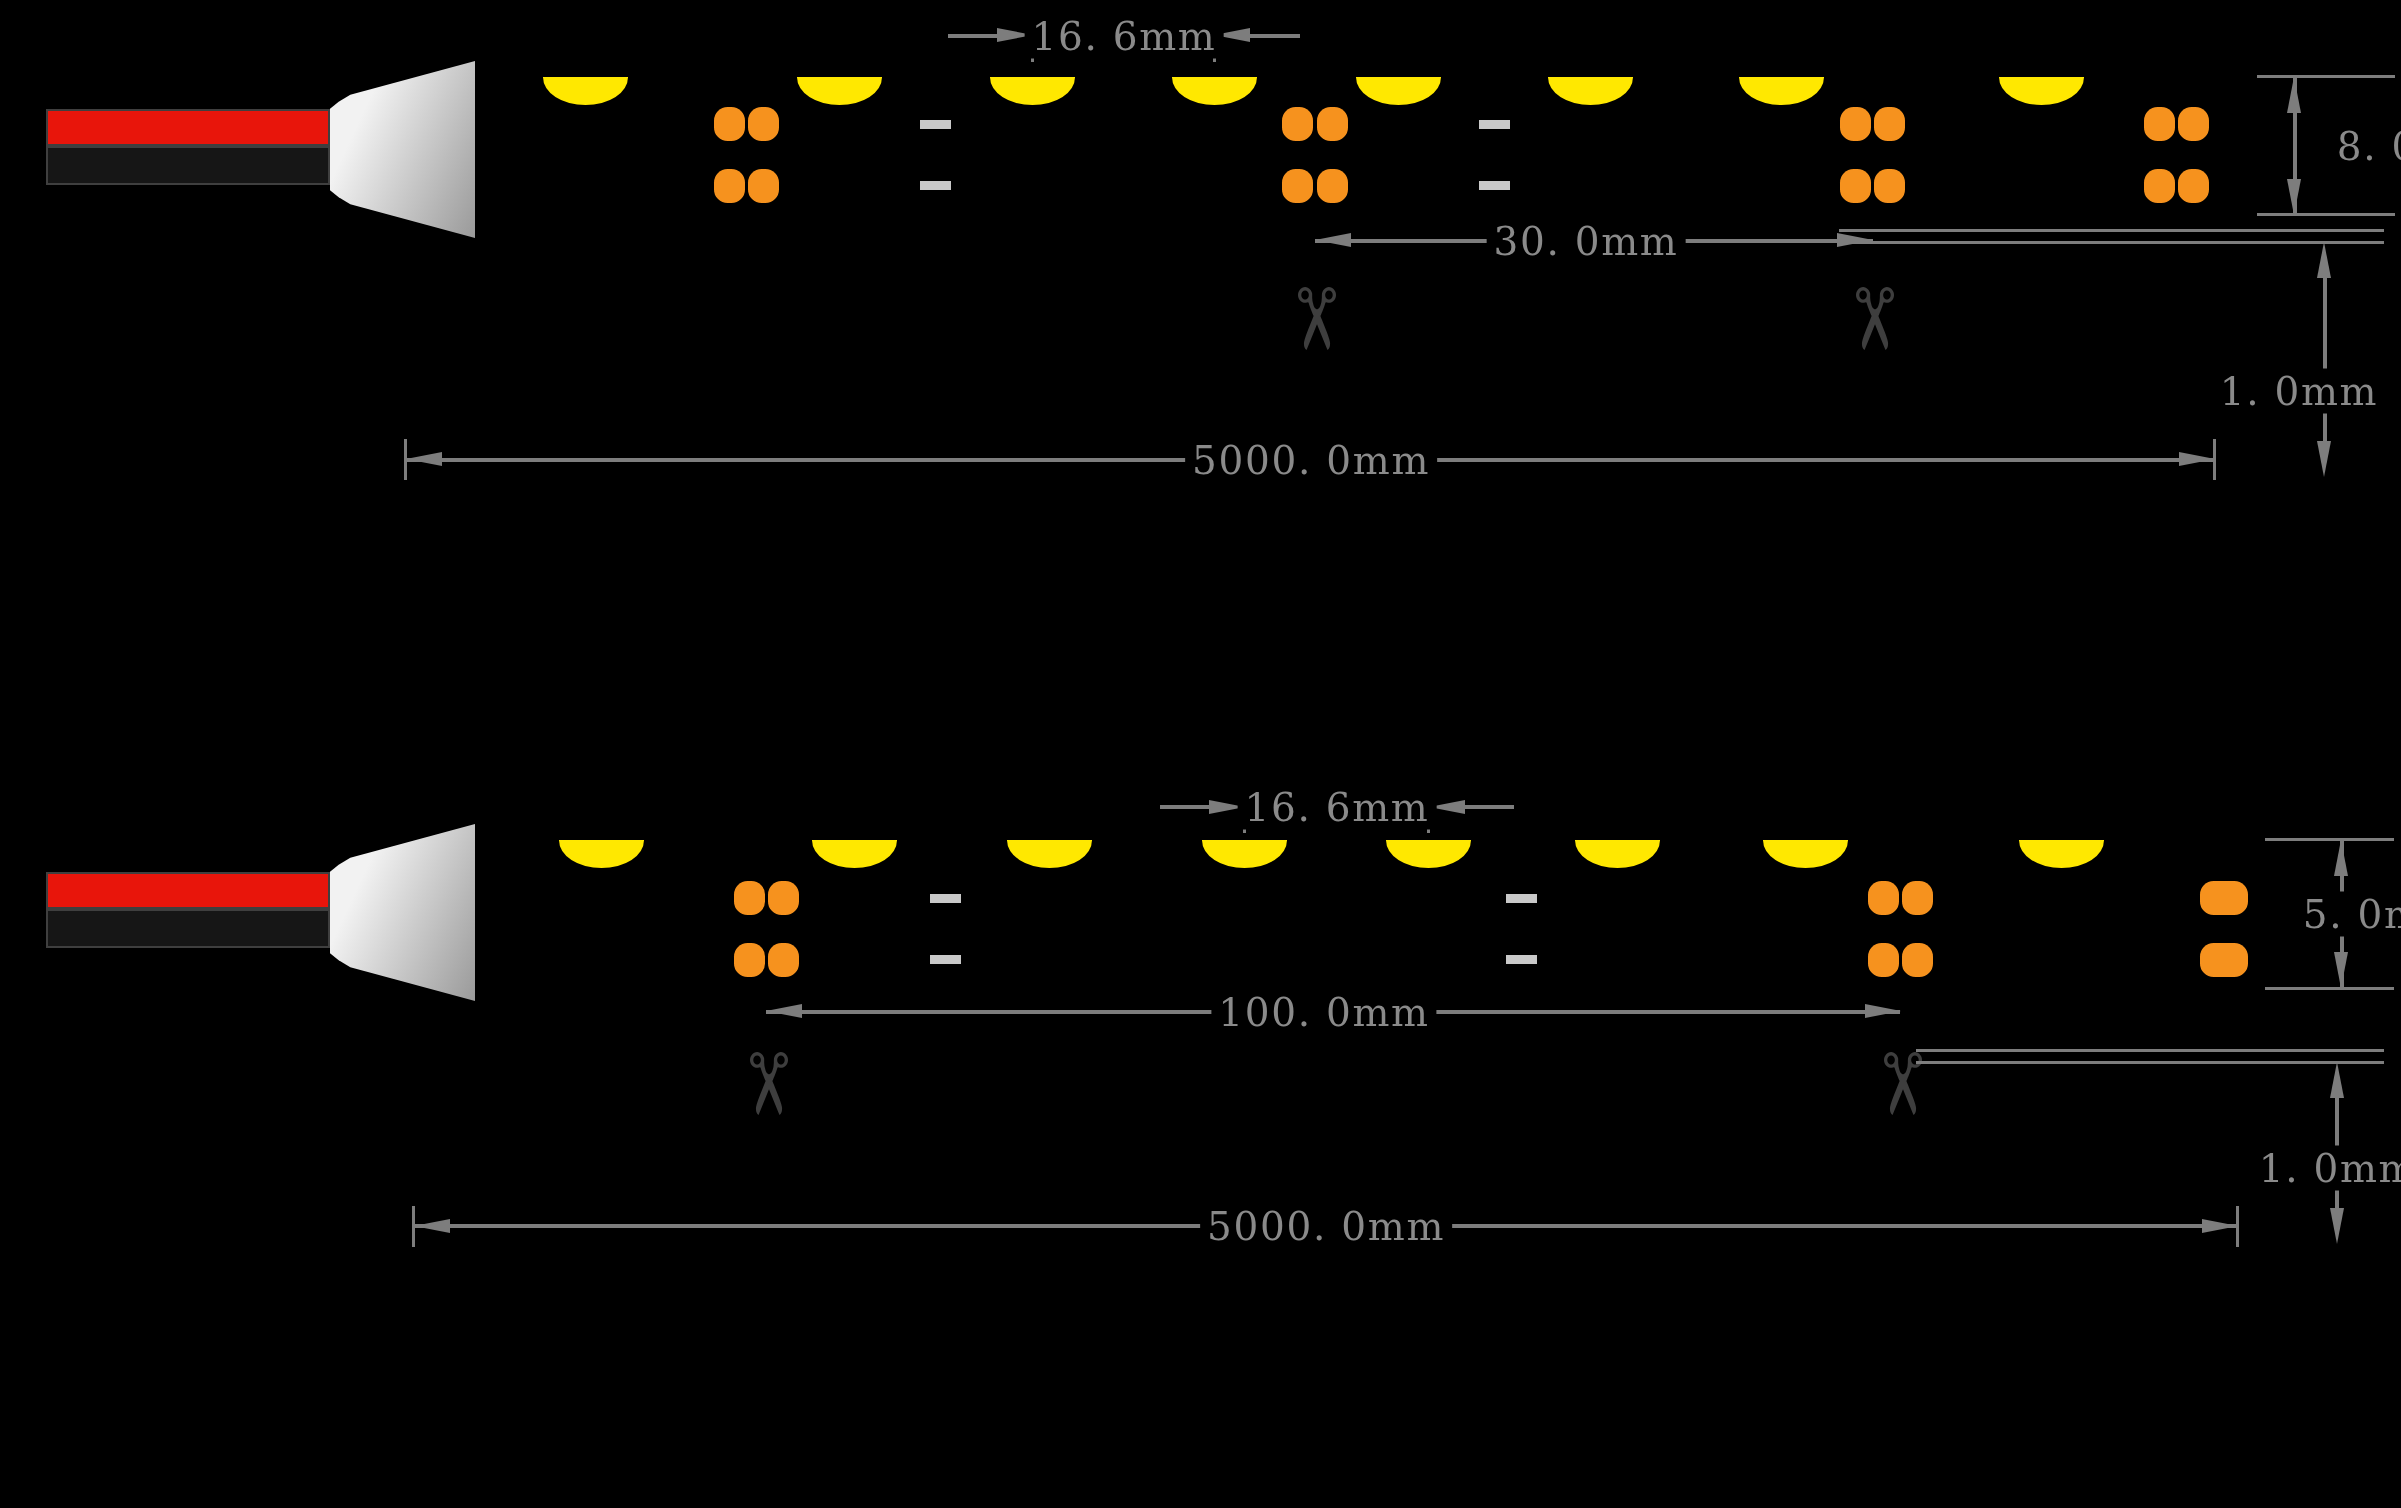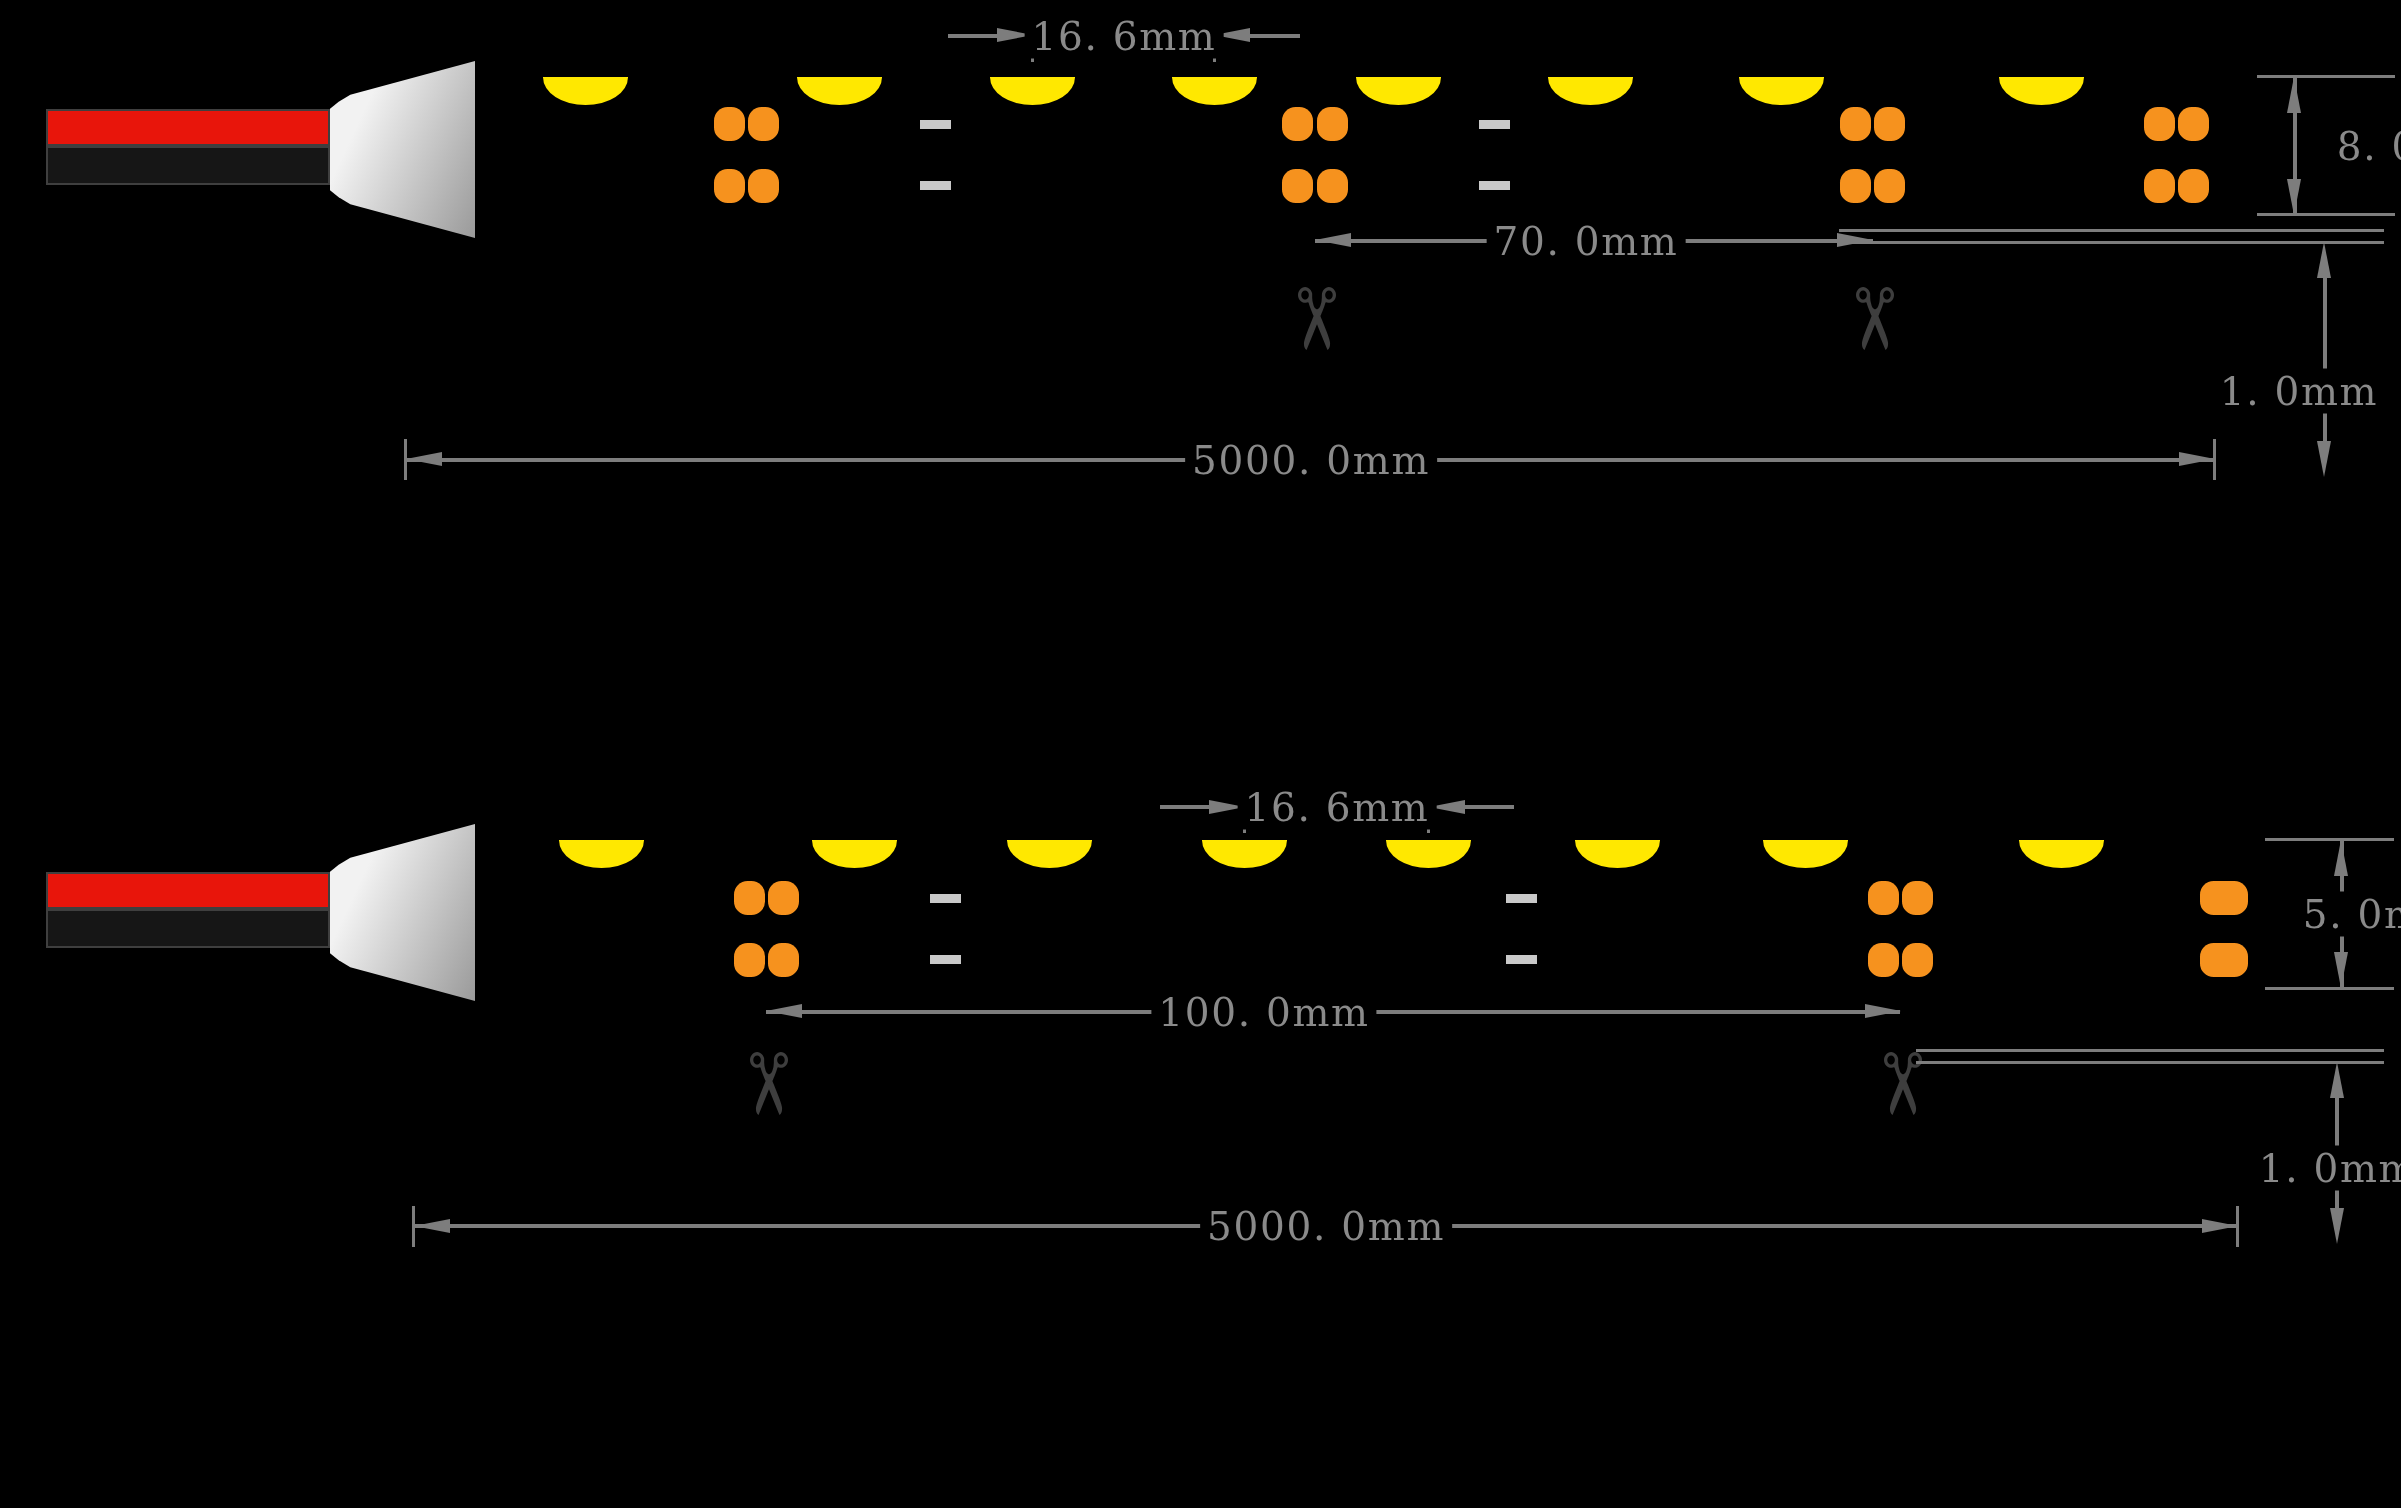--- a/index.html
+++ b/index.html
@@ -62,21 +62,21 @@
     <div style="position: absolute; left: 1031px; top: 13.6px; width: 3.4px; height: 48px; background: rgb(125, 125, 125);"></div>
     <div style="position: absolute; left: 1213px; top: 13.6px; width: 3.4px; height: 48px; background: rgb(125, 125, 125);"></div>
     <div style="position: absolute; left: 948px; top: 34px; width: 53px; height: 4.3px; background: rgb(125, 125, 125);"></div>
     <div style="position: absolute; width: 0px; height: 0px; left: 997px; top: 28px; border-top: 7.7px solid transparent; border-bottom: 7.7px solid transparent; border-left: 36px solid rgb(125, 125, 125);"></div>
     <div style="position: absolute; left: 1247px; top: 34px; width: 53px; height: 4.3px; background: rgb(125, 125, 125);"></div>
     <div style="position: absolute; width: 0px; height: 0px; left: 1214px; top: 28px; border-top: 7.7px solid transparent; border-bottom: 7.7px solid transparent; border-right: 36px solid rgb(125, 125, 125);"></div>
     <span class="lbl" style="position: absolute; left: 1124px; top: 36px; transform: translate(-50%, -50%);">16. 6mm</span>
     <div style="position: absolute; left: 1315px; top: 239px; width: 558px; height: 4.3px; background: rgb(125, 125, 125);"></div>
     <div style="position: absolute; width: 0px; height: 0px; left: 1315px; top: 233px; border-top: 7.7px solid transparent; border-bottom: 7.7px solid transparent; border-right: 36px solid rgb(125, 125, 125);"></div>
     <div style="position: absolute; width: 0px; height: 0px; left: 1837px; top: 233px; border-top: 7.7px solid transparent; border-bottom: 7.7px solid transparent; border-left: 36px solid rgb(125, 125, 125);"></div>
-    <span class="lbl" style="position: absolute; left: 1586px; top: 241px; transform: translate(-50%, -50%);">70. 0mm</span>
+    <span class="lbl" style="position: absolute; left: 1586px; top: 241px; transform: translate(-50%, -50%);">30. 0mm</span>
     <div style="position: absolute; left: 406px; top: 458px; width: 1809px; height: 4.3px; background: rgb(125, 125, 125);"></div>
     <div style="position: absolute; left: 404px; top: 439px; width: 3.4px; height: 41px; background: rgb(125, 125, 125);"></div>
     <div style="position: absolute; left: 2213px; top: 439px; width: 3.4px; height: 41px; background: rgb(125, 125, 125);"></div>
     <div style="position: absolute; width: 0px; height: 0px; left: 406px; top: 452px; border-top: 7.7px solid transparent; border-bottom: 7.7px solid transparent; border-right: 36px solid rgb(125, 125, 125);"></div>
     <div style="position: absolute; width: 0px; height: 0px; left: 2179px; top: 452px; border-top: 7.7px solid transparent; border-bottom: 7.7px solid transparent; border-left: 36px solid rgb(125, 125, 125);"></div>
     <span class="lbl" style="position: absolute; left: 1311px; top: 460px; transform: translate(-50%, -50%);">5000. 0mm</span>
     <div style="position: absolute; left: 2257px; top: 75px; width: 138px; height: 2.6px; background: rgb(125, 125, 125);"></div>
     <div style="position: absolute; left: 2257px; top: 213px; width: 138px; height: 2.6px; background: rgb(125, 125, 125);"></div>
     <div style="position: absolute; left: 2293px; top: 77px; width: 4.3px; height: 138px; background: rgb(125, 125, 125);"></div>
     <div style="position: absolute; width: 0px; height: 0px; left: 2287px; top: 77px; border-left: 7.7px solid transparent; border-right: 7.7px solid transparent; border-bottom: 36px solid rgb(125, 125, 125);"></div>
@@ -118,21 +118,21 @@
     <div style="position: absolute; left: 1243px; top: 785px; width: 3.4px; height: 48px; background: rgb(125, 125, 125);"></div>
     <div style="position: absolute; left: 1427px; top: 785px; width: 3.4px; height: 48px; background: rgb(125, 125, 125);"></div>
     <div style="position: absolute; left: 1160px; top: 805px; width: 53px; height: 4.3px; background: rgb(125, 125, 125);"></div>
     <div style="position: absolute; width: 0px; height: 0px; left: 1209px; top: 800px; border-top: 7.7px solid transparent; border-bottom: 7.7px solid transparent; border-left: 36px solid rgb(125, 125, 125);"></div>
     <div style="position: absolute; left: 1461px; top: 805px; width: 53px; height: 4.3px; background: rgb(125, 125, 125);"></div>
     <div style="position: absolute; width: 0px; height: 0px; left: 1429px; top: 800px; border-top: 7.7px solid transparent; border-bottom: 7.7px solid transparent; border-right: 36px solid rgb(125, 125, 125);"></div>
     <span class="lbl" style="position: absolute; left: 1337px; top: 807px; transform: translate(-50%, -50%);">16. 6mm</span>
     <div style="position: absolute; left: 766px; top: 1010px; width: 1134px; height: 4.3px; background: rgb(125, 125, 125);"></div>
     <div style="position: absolute; width: 0px; height: 0px; left: 766px; top: 1004px; border-top: 7.7px solid transparent; border-bottom: 7.7px solid transparent; border-right: 36px solid rgb(125, 125, 125);"></div>
     <div style="position: absolute; width: 0px; height: 0px; left: 1865px; top: 1004px; border-top: 7.7px solid transparent; border-bottom: 7.7px solid transparent; border-left: 36px solid rgb(125, 125, 125);"></div>
-    <span class="lbl" style="position: absolute; left: 1264px; top: 1012px; transform: translate(-50%, -50%);">100. 0mm</span>
+    <span class="lbl" style="position: absolute; left: 1324px; top: 1012px; transform: translate(-50%, -50%);">100. 0mm</span>
     <div style="position: absolute; left: 414px; top: 1224px; width: 1824px; height: 4.3px; background: rgb(125, 125, 125);"></div>
     <div style="position: absolute; left: 412px; top: 1206px; width: 3.4px; height: 41px; background: rgb(125, 125, 125);"></div>
     <div style="position: absolute; left: 2236px; top: 1206px; width: 3.4px; height: 41px; background: rgb(125, 125, 125);"></div>
     <div style="position: absolute; width: 0px; height: 0px; left: 414px; top: 1219px; border-top: 7.7px solid transparent; border-bottom: 7.7px solid transparent; border-right: 36px solid rgb(125, 125, 125);"></div>
     <div style="position: absolute; width: 0px; height: 0px; left: 2202px; top: 1219px; border-top: 7.7px solid transparent; border-bottom: 7.7px solid transparent; border-left: 36px solid rgb(125, 125, 125);"></div>
     <span class="lbl" style="position: absolute; left: 1326px; top: 1226px; transform: translate(-50%, -50%);">5000. 0mm</span>
     <div style="position: absolute; left: 2265px; top: 838px; width: 129px; height: 2.6px; background: rgb(125, 125, 125);"></div>
     <div style="position: absolute; left: 2265px; top: 987px; width: 129px; height: 2.6px; background: rgb(125, 125, 125);"></div>
     <div style="position: absolute; left: 2340px; top: 840px; width: 4.3px; height: 148px; background: rgb(125, 125, 125);"></div>
     <div style="position: absolute; width: 0px; height: 0px; left: 2334px; top: 840px; border-left: 7.7px solid transparent; border-right: 7.7px solid transparent; border-bottom: 36px solid rgb(125, 125, 125);"></div>

